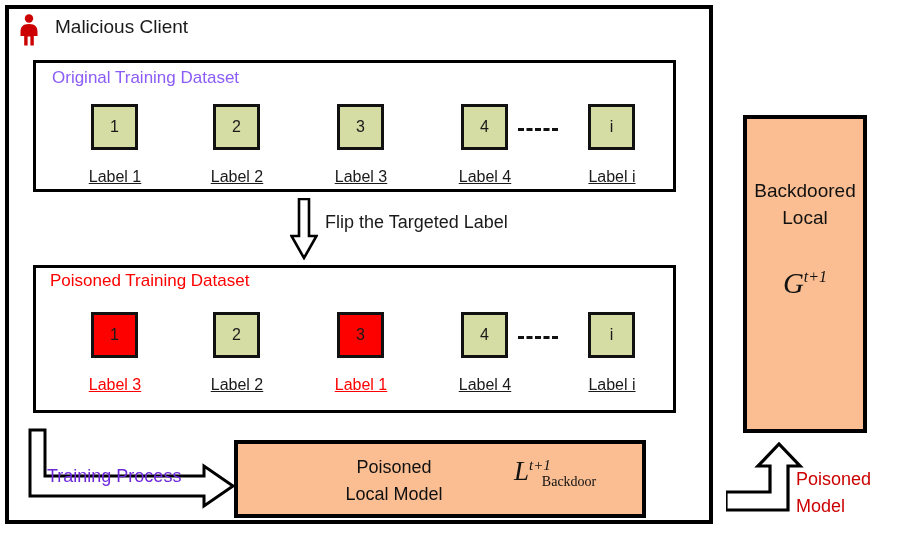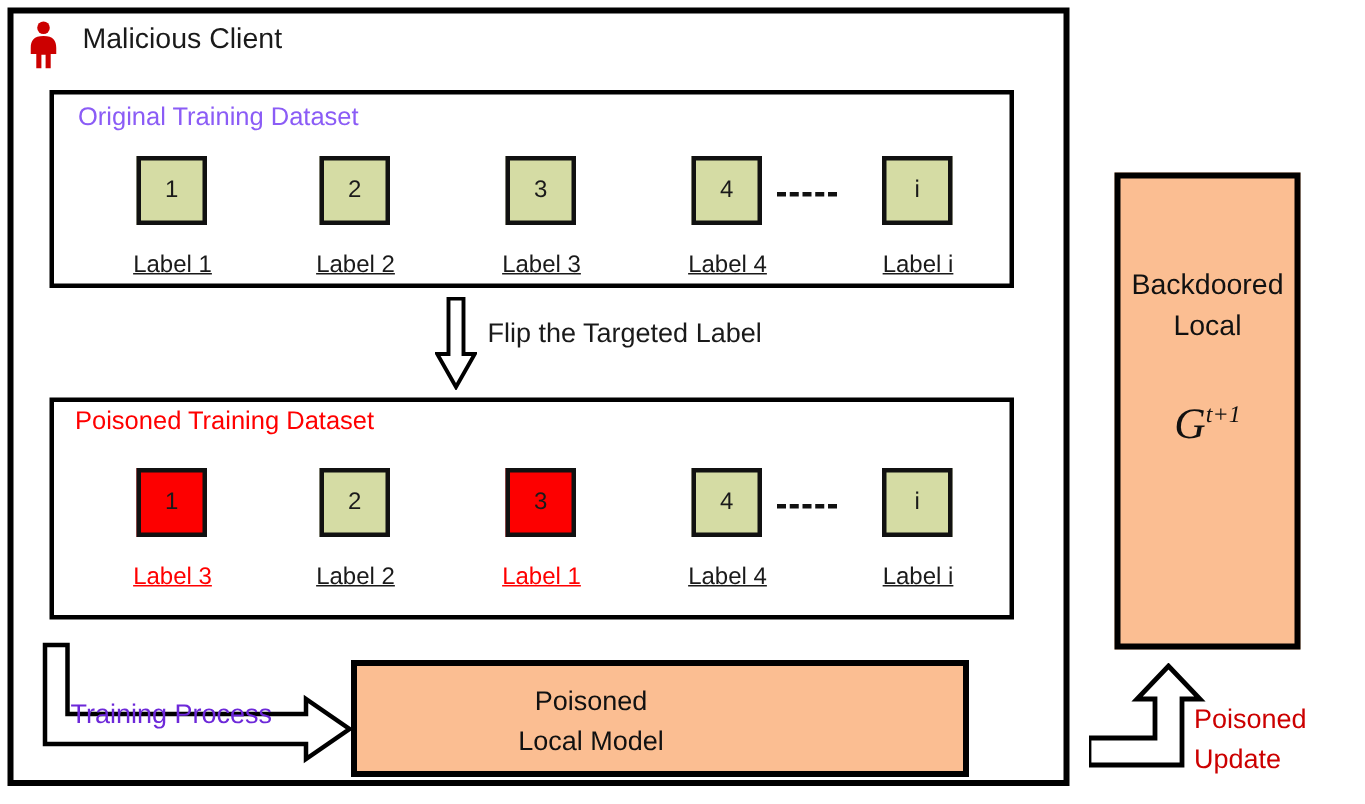--- a/index.html
+++ b/index.html
@@ -235,31 +235,32 @@
   <svg id="train-arrow" class="abs" viewBox="0 0 210 82">
     <path d="M2 2 L17 2 L17 48 L176 48 L176 38 L205 58 L176 78 L176 68 L2 68 Z" fill="#ffffff" stroke="#000000" stroke-width="3" stroke-linejoin="miter"></path>
   </svg>
   <div id="train-label" class="abs">Training Process</div>
 
   <div id="local-model" class="abs">
     <div id="local-model-text">
       <div>Poisoned</div>
       <div>Local Model</div>
     </div>
+    <div id="local-model-math"><span>L</span><span class="sup">t+1</span><span class="sub">Backdoor</span></div>
   </div>
 
   <div id="global-model" class="abs">
     <div id="global-model-text">
       <div>Backdoored</div>
       <div>Local</div>
     </div>
     <div id="global-model-math"><span>G</span><span class="sup">t+1</span></div>
   </div>
 
   <svg id="update-arrow" class="abs" viewBox="0 0 96 72">
     <path d="M0 50 L0 68 L62 68 L62 24 L74 24 L53 2 L32 24 L44 24 L44 50 Z" fill="#ffffff" stroke="#000000" stroke-width="3.2" stroke-linejoin="miter"></path>
   </svg>
   <div id="update-label" class="abs">
     <div>Poisoned</div>
-    <div>Update</div>
+    <div>Model</div>
   </div>
 
 </div>
 
 </body></html>

